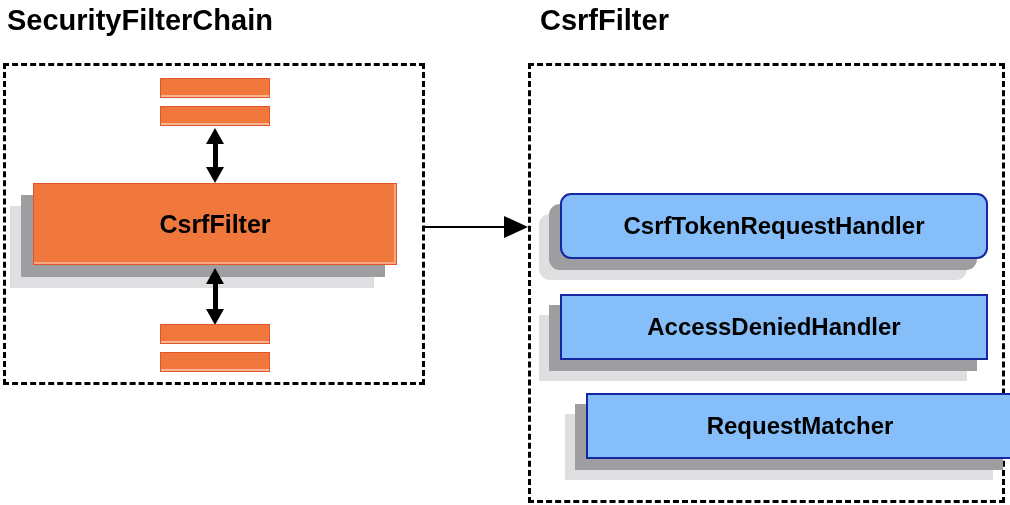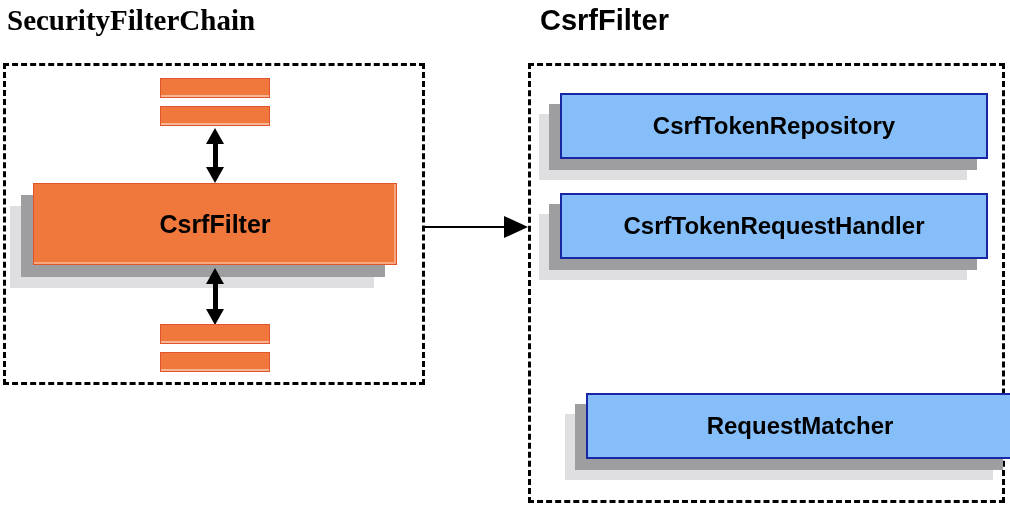--- a/index.html
+++ b/index.html
@@ -98,21 +98,21 @@
     border-top: 11px solid transparent;
     border-bottom: 11px solid transparent;
     border-left: 24px solid var(--arrow);
   }
 </style>
 </head>
 <body>
 
 <div class="canvas">
 
-  <div class="abs panel-title" style="left:7px; top:4px;font-family:Liberation Serif, serif;">SecurityFilterChain</div>
+  <div class="abs panel-title" style="left:7px; top:4px;">SecurityFilterChain</div>
   <div class="abs panel-title" style="left:540px; top:4px;">CsrfFilter</div>
 
   <div class="abs dashed-box" style="left:3px; top:63px; width:422px; height:322px;"></div>
 
   <div class="abs orange-bar" style="left:160px; top:78px; width:110px; height:20px;"></div>
   <div class="abs orange-bar" style="left:160px; top:106px; width:110px; height:20px;"></div>
 
   <div class="abs v-arrow" style="left:206px; top:128px; height:55px;">
     <div class="head-up"></div>
     <div class="shaft"></div>
@@ -132,23 +132,23 @@
   <div class="abs orange-bar" style="left:160px; top:324px; width:110px; height:20px;"></div>
   <div class="abs orange-bar" style="left:160px; top:352px; width:110px; height:20px;"></div>
 
   <div class="abs h-arrow" style="left:425px; top:216px; width:103px;">
     <div class="shaft"></div>
     <div class="head-right"></div>
   </div>
 
   <div class="abs dashed-box" style="left:528px; top:63px; width:477px; height:440px;"></div>
 
-  <div class="abs blue-box" style="left:560px; top:93px; width:428px; height:66px;">
-    <span>CsrfTokenRepository</span>
+  <div class="abs blue-box" style="left:560px; top:193px; width:428px; height:66px;border-radius:11px;">
+    <span>CsrfTokenRequestHandler</span>
   </div>
-  <div class="abs blue-box" style="left:560px; top:193px; width:428px; height:66px;">
-    <span>CsrfTokenRequestHandler</span>
+  <div class="abs blue-box" style="left:560px; top:294px; width:428px; height:66px;">
+    <span>AccessDeniedHandler</span>
   </div>
   <div class="abs blue-box" style="left:560px; top:393px; width:428px; height:66px;margin-left:26px;">
     <span>RequestMatcher</span>
   </div>
 
 </div>
 
 </body></html>

